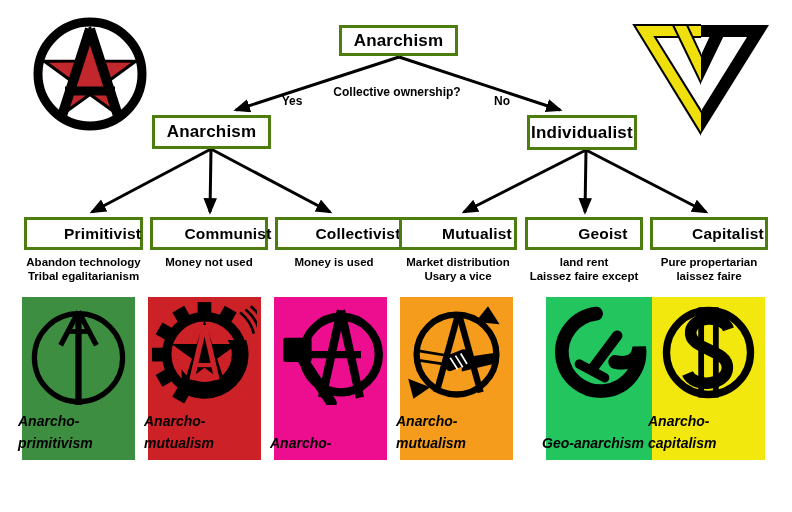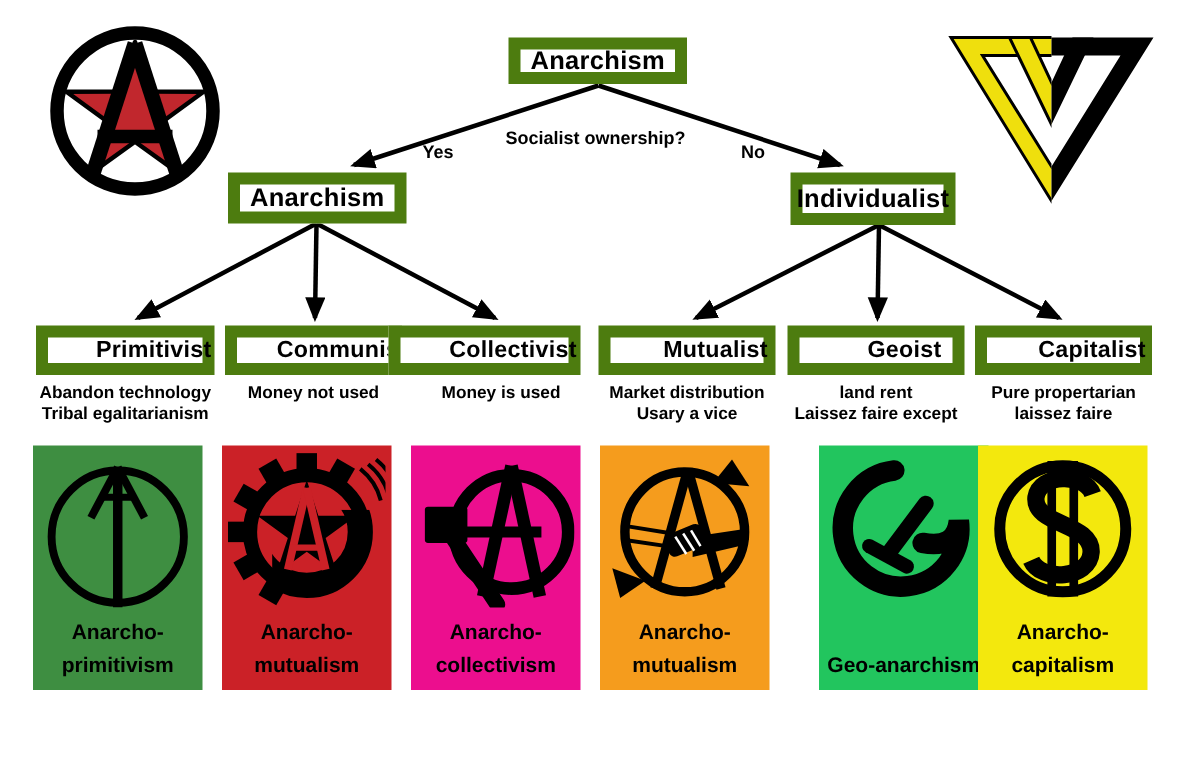--- a/index.html
+++ b/index.html
@@ -2,38 +2,38 @@
 <html><head>
 <meta charset="utf-8">
 <style>
   html,body{margin:0;padding:0;background:#fff;}
   .stage{
     position:relative;width:792px;height:512px;background:#ffffff;overflow:hidden;
     font-family:"Liberation Sans","DejaVu Sans",sans-serif;color:#000;
   }
   #arrow-layer{position:absolute;left:0;top:0;z-index:1;}
   .fbox{
-    position:absolute;box-sizing:border-box;border:8px solid #4d7c0f;background:#fff;
+    position:absolute;box-sizing:border-box;border:3px solid #4d7c0f;background:#fff;
     display:flex;align-items:center;justify-content:center;
     font-weight:bold;z-index:2;letter-spacing:.2px;
   }
   .fbox.top{font-size:17px;}
   .fbox.leaf{top:217px;height:33px;font-size:15.5px;padding-left:38px;}
   .flabel{position:absolute;z-index:2;font-weight:bold;font-size:12px;transform:translateX(-50%);white-space:nowrap;}
   .desc{
     position:absolute;top:256px;z-index:2;text-align:center;
     font-weight:bold;font-size:11.5px;line-height:13.5px;white-space:nowrap;
   }
   .desc span{display:block;}
   .desc span:empty{display:none;}
   .card{position:absolute;top:297px;width:113px;height:163px;z-index:2;}
   .card .sym{position:absolute;left:4px;top:3px;width:105px;height:105px;}
   .card-label{
-    position:absolute;left:-4px;right:-4px;bottom:6px;text-align:center;
-    font-weight:bold;font-size:14px;line-height:22px;color:#000;
+    position:absolute;left:-4px;right:-4px;bottom:6px;
+    font-weight:bold;font-size:14px;line-height:22px;color:#000;font-style:italic;
   }
   .card-label span{display:block;}
   .card-label span:empty{display:none;}
   .corner-logo{position:absolute;z-index:2;}
 </style>
 </head>
 <body>
 
 <div class="stage">
 
@@ -79,30 +79,30 @@
       <path d="M48,10 L76,68 L104,10 L90,10 L76,40 L62,10 Z" fill="#efdf0d" stroke="#000" stroke-width="2"></path>
     </g>
     <g clip-path="url(#clipR)">
       <path d="M9,10 L144,10 L76,119 Z M30,22 L76,96 L122,22 Z" fill="#000" fill-rule="evenodd"></path>
       <path d="M48,10 L76,68 L104,10 L90,10 L76,40 L62,10 Z" fill="#000"></path>
     </g>
   </svg>
 
   <div class="fbox top" style="left:339px;top:25px;width:119px;height:31px">Anarchism</div>
 
-  <div class="flabel" style="left:397px;top:85px">Socialist ownership?</div>
+  <div class="flabel" style="left:397px;top:85px">Collective ownership?</div>
   <div class="flabel" style="left:292px;top:94px">Yes</div>
   <div class="flabel" style="left:502px;top:94px">No</div>
 
   <div class="fbox top" style="left:152px;top:115px;width:119px;height:34px">Anarchism</div>
   <div class="fbox top" style="left:527px;top:115px;width:110px;height:35px">Individualist</div>
 
   <div class="fbox leaf" style="left:24px;width:119px">Primitivist</div>
   <div class="fbox leaf" style="left:150px;width:118px">Communist</div>
-  <div class="fbox leaf" style="left:259px;width:128px">Collectivist</div>
+  <div class="fbox leaf" style="left:275px;width:128px">Collectivist</div>
   <div class="fbox leaf" style="left:399px;width:118px">Mutualist</div>
   <div class="fbox leaf" style="left:525px;width:118px">Geoist</div>
   <div class="fbox leaf" style="left:650px;width:118px">Capitalist</div>
 
   <div class="desc" style="left:12px;width:143px">
     <span>Abandon technology</span>
       <span>Tribal egalitarianism</span>
   </div>
   <div class="desc" style="left:138px;width:142px">
     <span>Money not used</span>
@@ -184,21 +184,20 @@
       <rect x="5" y="36" width="27" height="23" rx="2" fill="#000"></rect>
       <line x1="23" y1="56" x2="51" y2="98" stroke="#000" stroke-width="10" stroke-linecap="round"></line>
       <g stroke="#000" fill="none">
         <line x1="60" y1="10" x2="42" y2="93" stroke-width="8"></line>
         <line x1="60" y1="10" x2="78" y2="93" stroke-width="8"></line>
         <line x1="30" y1="52" x2="79" y2="52" stroke-width="7"></line>
       </g>
     </svg>
     <div class="card-label">
       <span>Anarcho-</span>
-        <span>collectivism</span>
     </div>
   </div>
 
   <div class="card" style="left: 400px; background-color: rgb(245, 156, 29);">
     <svg class="sym" viewBox="0 0 100 100">
       <circle cx="50" cy="52" r="38" fill="none" stroke="#000" stroke-width="6"></circle>
       <g stroke="#000" fill="none">
         <line x1="52" y1="12" x2="31" y2="88" stroke-width="6"></line>
         <line x1="52" y1="12" x2="73" y2="88" stroke-width="6"></line>
       </g>

